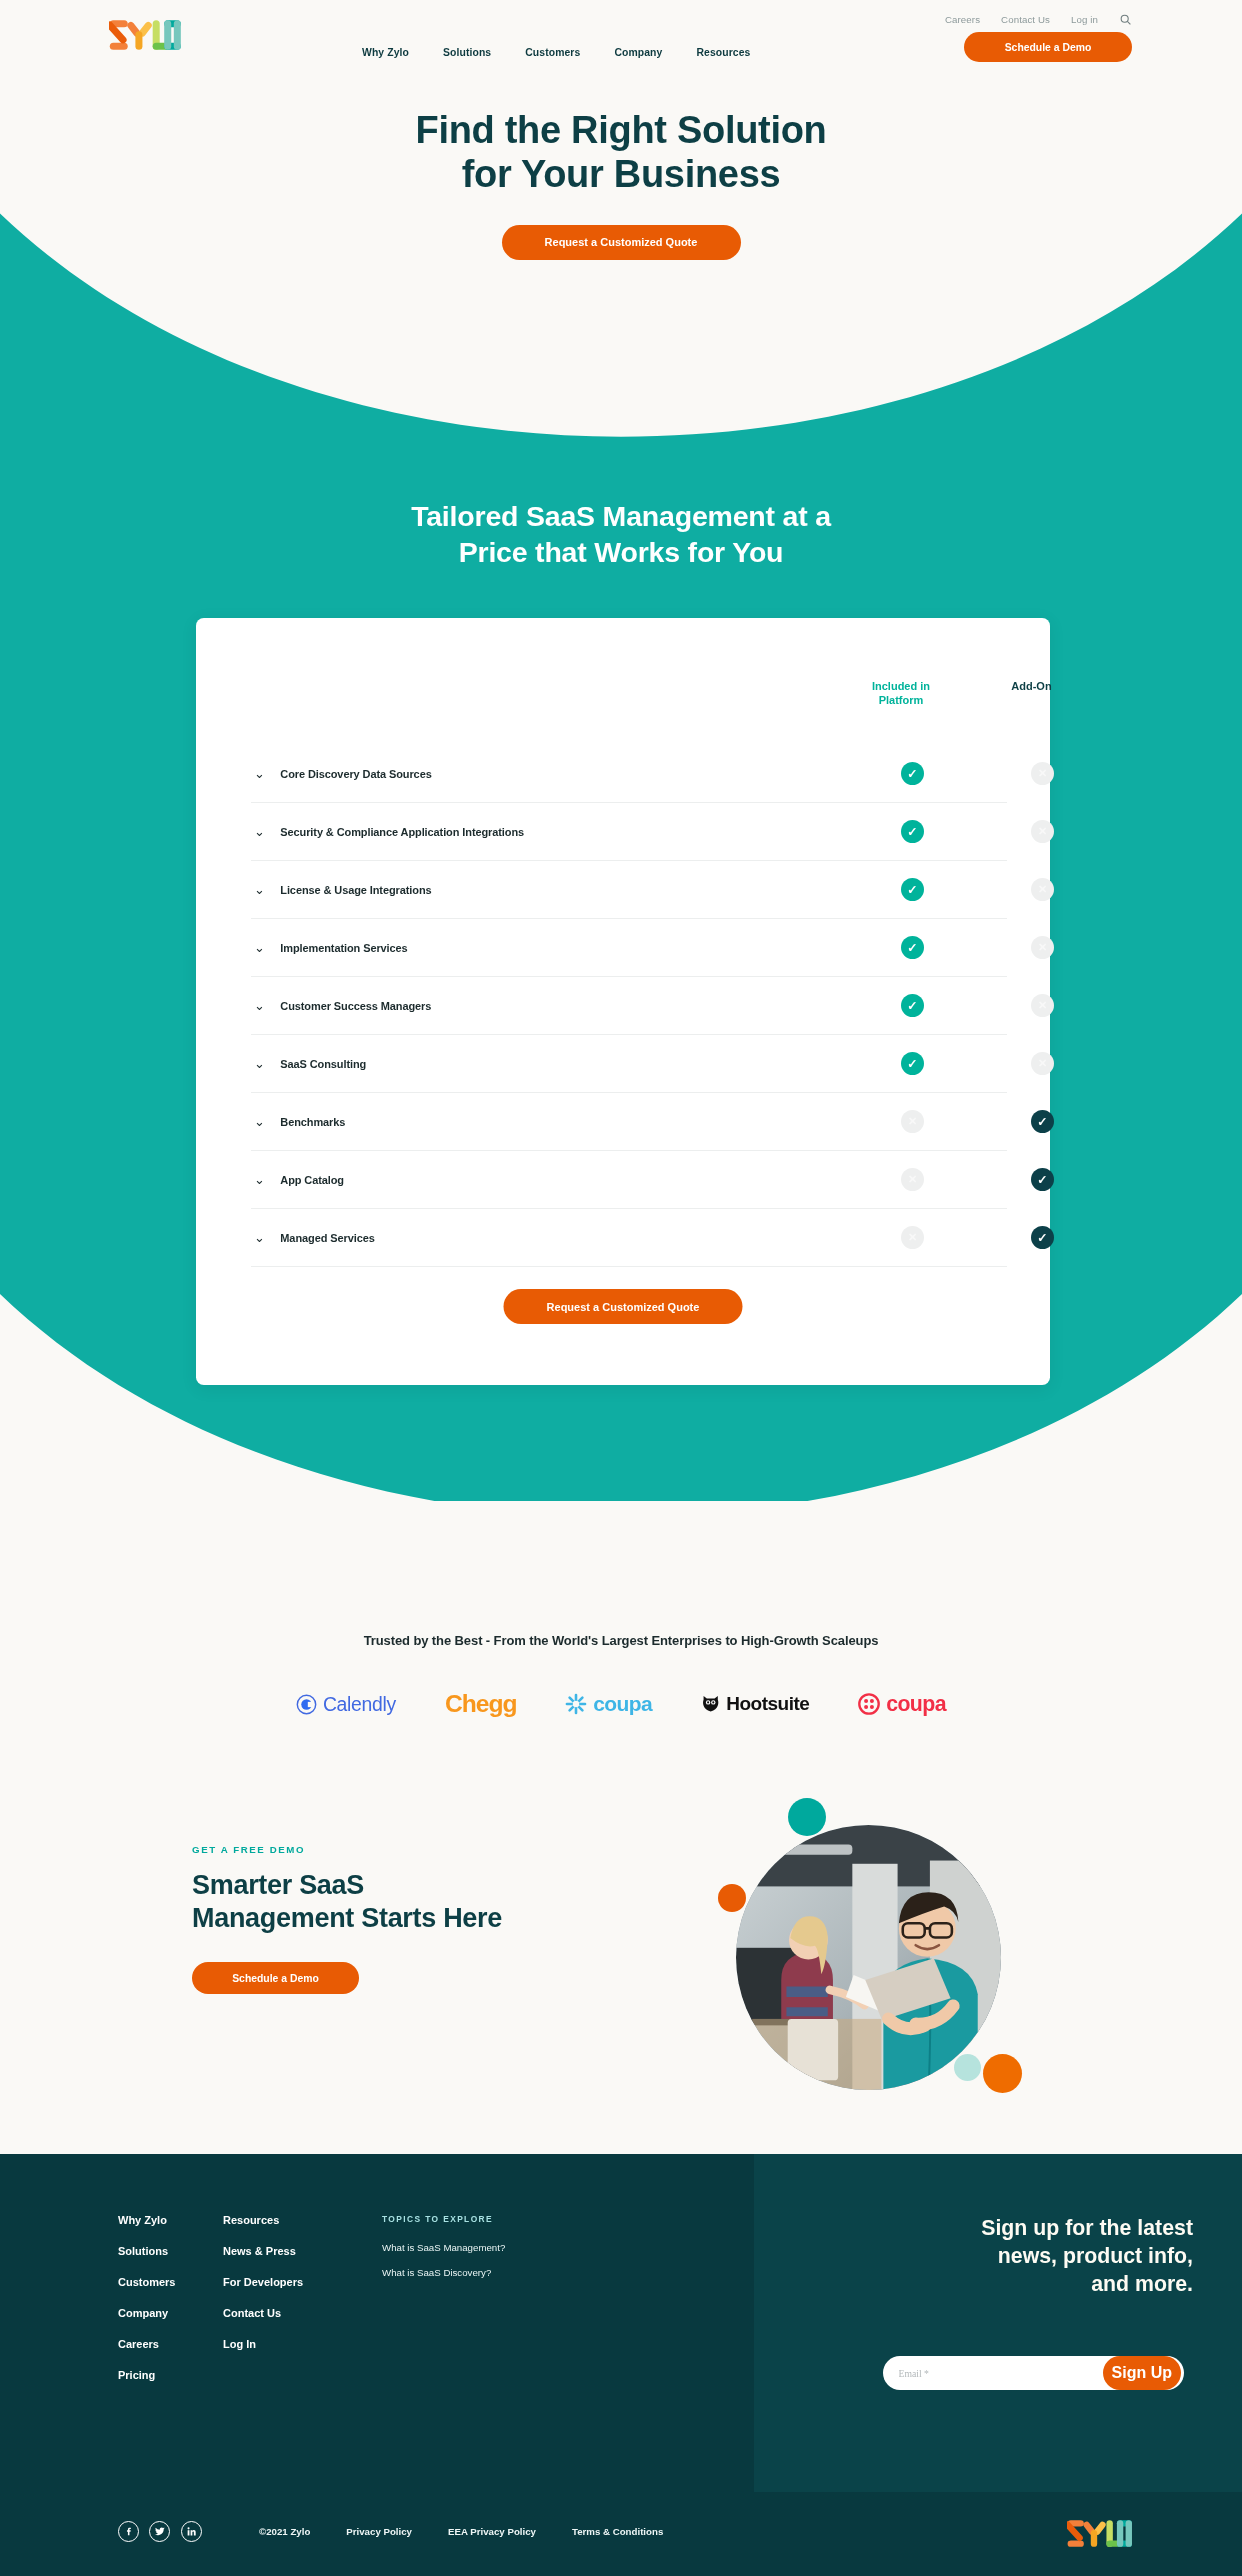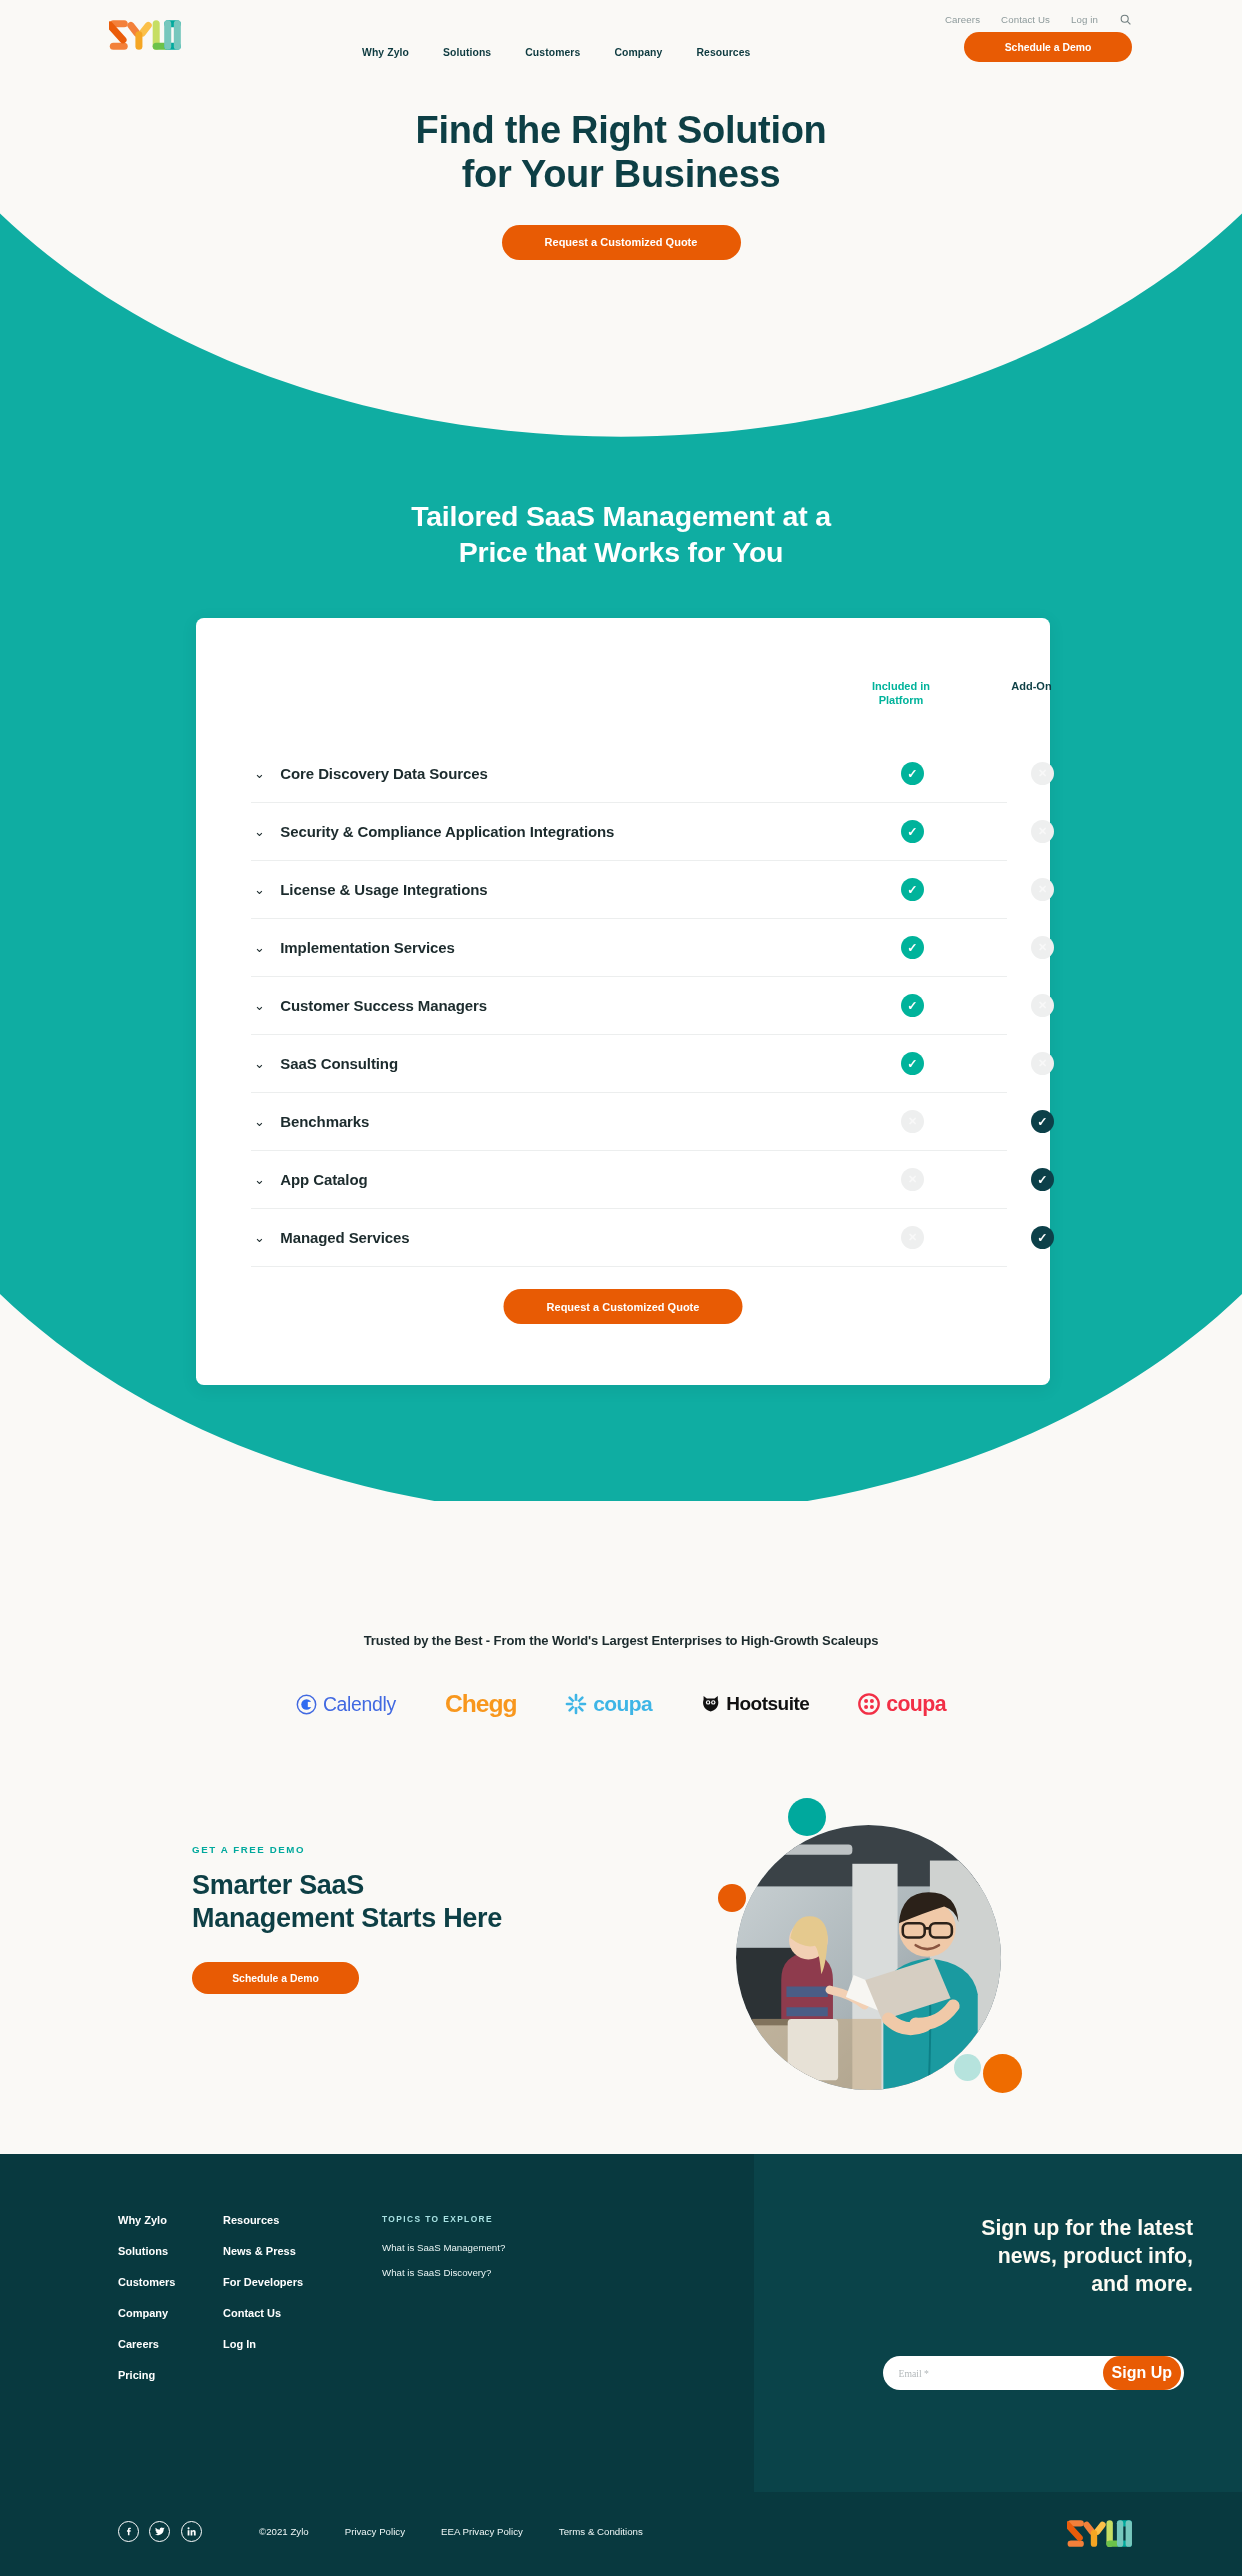--- a/index.html
+++ b/index.html
@@ -63,21 +63,21 @@
   .rows { position:absolute; top:127px; left:55px; width:756px; }
   .prow {
     position:relative; height:58px; display:flex; align-items:center;
     border-bottom:0.6px solid #eceeee;
   }
   .prow:last-child { border-bottom:0.6px solid #eceeee; }
   .chev {
     width:17px; flex:0 0 17px; color:#1c2b2d; font-size:13px; line-height:1;
     display:flex; align-items:center; justify-content:center; cursor:pointer;
   }
-  .prow-label { flex:1; color:#1c2b2d; font-size:15px; font-weight:700; padding-left:12.3px; letter-spacing:-0.1px; }
+  .prow-label { flex:1; color:#1c2b2d; font-size:11px; font-weight:700; padding-left:12.3px; letter-spacing:-0.1px; }
   .mark {
     position:absolute; width:23px; height:23px; border-radius:50%;
     display:flex; align-items:center; justify-content:center;
     font-size:12.3px; font-weight:700; color:#fff;
   }
   .mark.inc  { left:650px; }
   .mark.add  { left:780px; }
   .mark.yes-teal  { background:#00b39b; }
   .mark.yes-dark  { background:#0c4049; }
   .mark.no        { background:#eeefef; color:#f8f8f8; font-size:11px; }
@@ -141,21 +141,21 @@
   }
   .signup-form input::placeholder { color:#b3b8ba; }
   .signup-btn { width:78px; height:34px; font-size:16px; flex:0 0 78px; }
 
   .fbar { position:absolute; left:0; bottom:0; width:1242px; height:84px; }
   .social { position:absolute; left:118px; top:28.5px; display:flex; gap:10.4px; }
   .soc {
     width:21px; height:21px; border:1px solid #fff; border-radius:50%;
     display:flex; align-items:center; justify-content:center; color:#fff;
   }
-  .flinks { position:absolute; left:259px; top:34px; display:flex; gap:36px; align-items:center; }
+  .flinks { position:absolute; left:259px; top:34px; display:flex; gap:36px; align-items:center;font-weight:bold; }
   .flinks a, .flinks span { color:#eef6f6; font-size:9.7px; text-decoration:none; }
   .flogo { position:absolute; right:110px; top:27px; display:flex; align-items:flex-end; gap:1.9px; }
 
   
   .lg { display:block; }
 </style>
 </head>
 <body>
 
 <div class="page">

